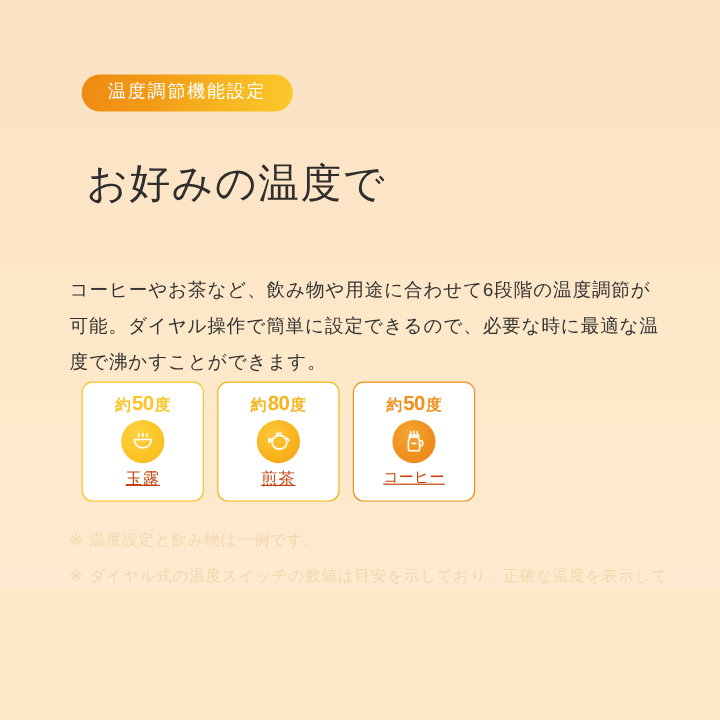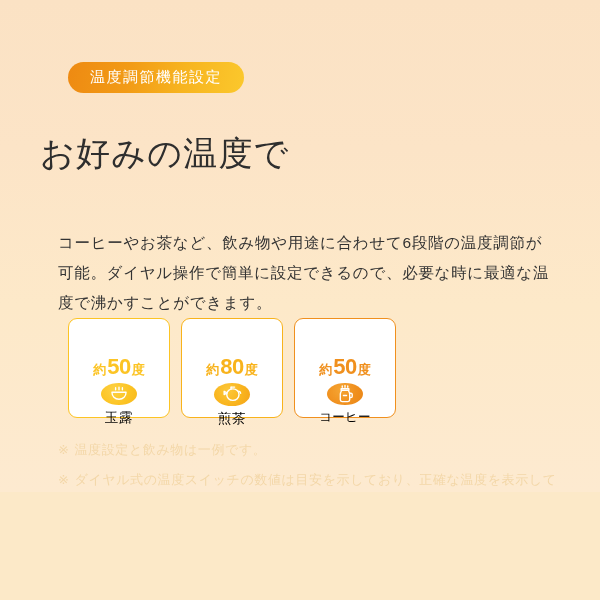--- a/index.html
+++ b/index.html
@@ -36,21 +36,21 @@
     color: #ffffff;
     font-size: 15px;
     line-height: 1;
     letter-spacing: 1.5px;
     white-space: nowrap;
   }
 
   
   .headline {
     position: absolute;
-    left: 40px;
+    left: 72px;
     top: 106px;
     color: #2e2e2e;
     font-size: 34px;
     line-height: 1.42;
     letter-spacing: 1.2px;
     font-weight: 400;
   }
   .headline .hl-line {
     display: block;
     white-space: nowrap;
@@ -100,25 +100,24 @@
     line-height: 1;
     white-space: nowrap;
   }
   .card.c2 .temp { color: #f8b31c; }
   .card.c3 .temp { color: #f0901e; }
   .temp .sm {
     font-size: 13px;
     font-weight: 700;
   }
   .temp .big {
-    font-size: 22px;
+    font-size: 17px;
     font-weight: 700;
     letter-spacing: -0.5px;
     padding: 0 1px;
-    margin-top: 28px;
   }
 
   .icon-circle {
     width: 36px;
     height: 36px;
     margin-top: 5px;
     border-radius: 50%;
     background: radial-gradient(circle at 38% 32%, #fdd246 0%, #fcc424 55%, #f6b81c 100%);
     display: flex;
     align-items: center;
@@ -127,24 +126,25 @@
   .card.c2 .icon-circle {
     background: radial-gradient(circle at 38% 32%, #fcc83a 0%, #f9b41d 55%, #f3a018 100%);
   }
   .card.c3 .icon-circle {
     background: radial-gradient(circle at 38% 32%, #f5a533 0%, #f0901e 55%, #e98517 100%);
   }
   .icon-circle svg { display: block; }
 
   .card-label {
     margin-top: 6px;
-    color: #000000;
+    color: #c2410c;
     font-size: 13.5px;
     letter-spacing: 0.8px;
     line-height: 1;
+    text-decoration: underline;
   }
   .card.c3 .card-label { letter-spacing: 0.2px; font-size: 12.5px; text-align: center; }
 
   
   .notes {
     position: absolute;
     left: 58px;
     top: 438px;
     width: 500px;
     color: #f3d7a8;

